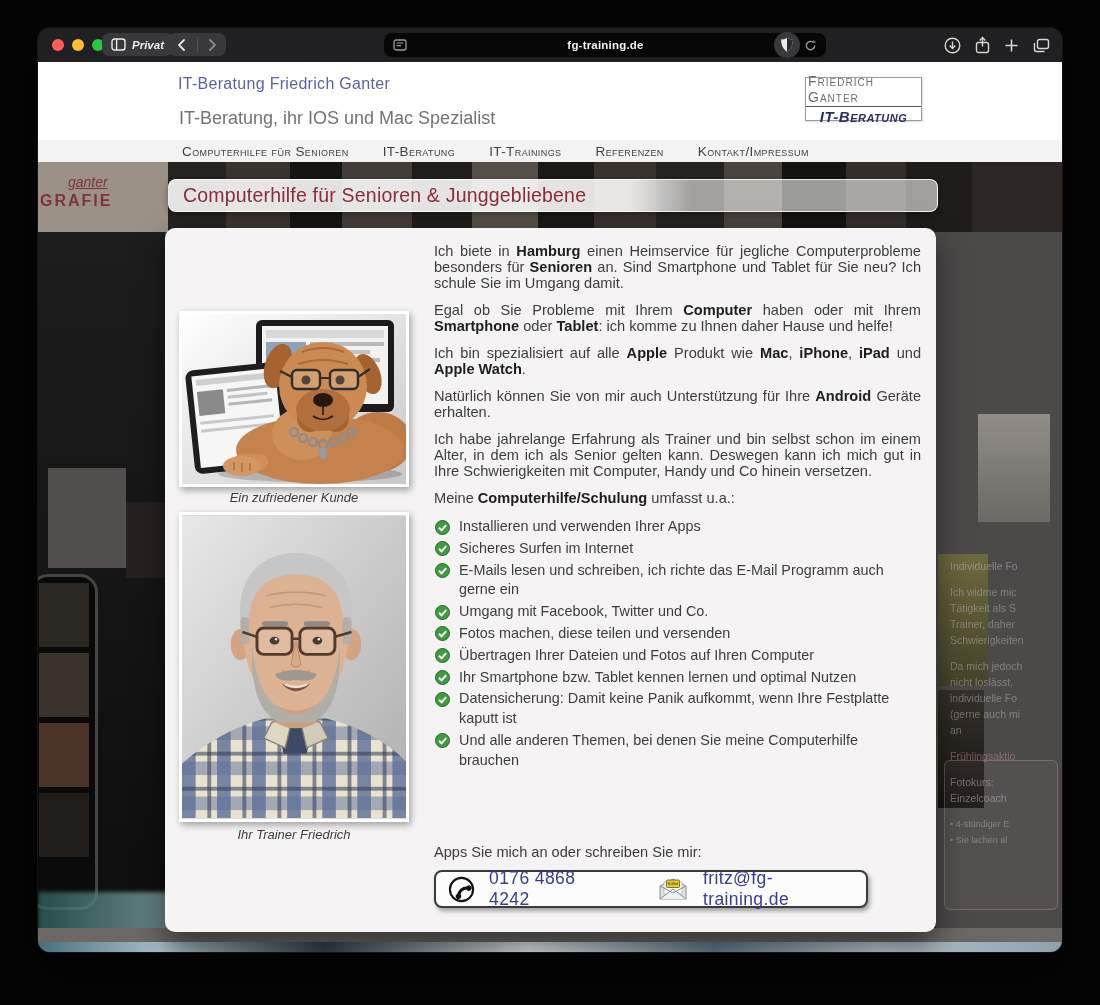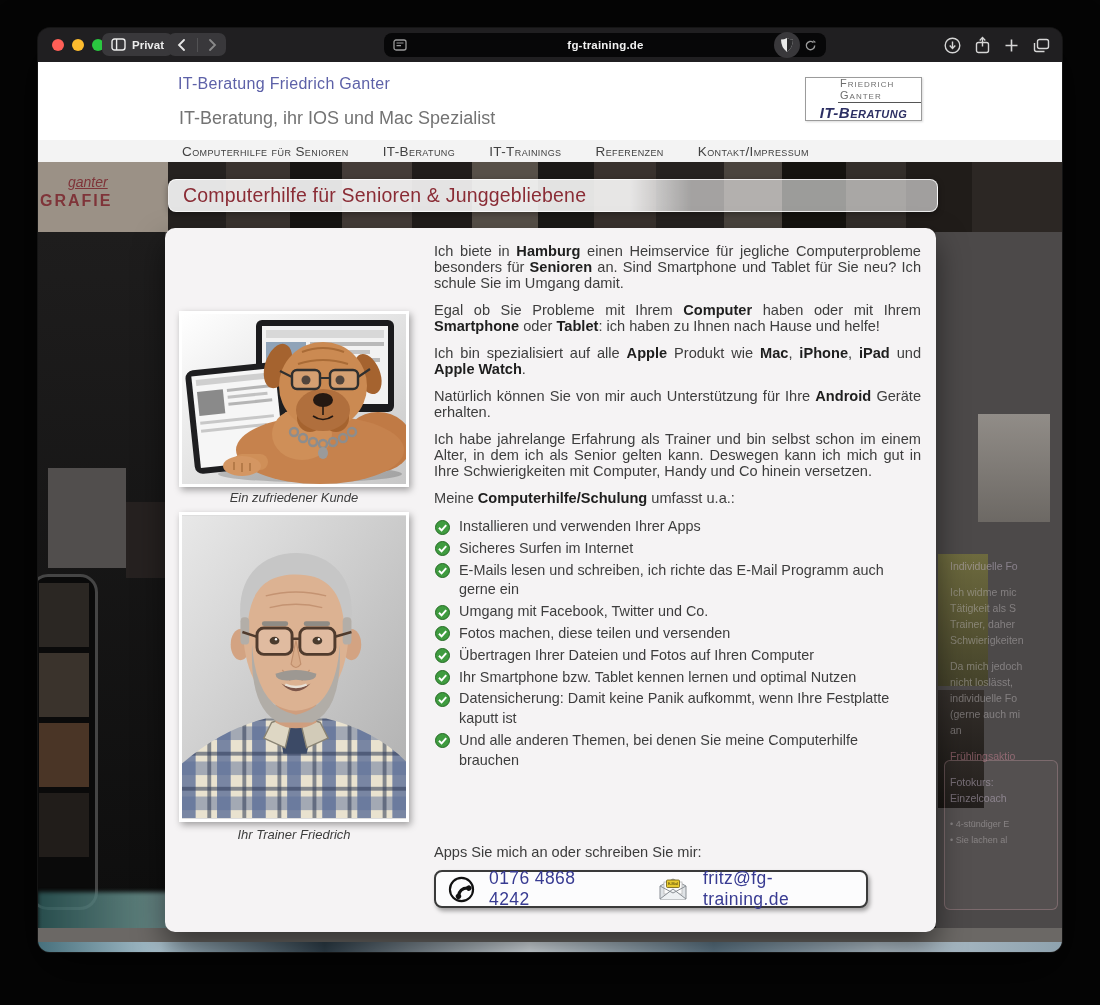--- a/index.html
+++ b/index.html
@@ -4,40 +4,40 @@
 <style>
   html,body{margin:0;padding:0;background:#050505;width:1100px;height:1005px;
     font-family:"Liberation Sans",sans-serif;-webkit-font-smoothing:antialiased;}
   
   .window{position:absolute;left:38px;top:28px;width:1024px;height:924px;border-radius:12px;
     overflow:hidden;background:#211f22;box-shadow:0 0 0 1px rgba(255,255,255,.07),0 18px 50px rgba(0,0,0,.7);}
   .toolbar{position:absolute;left:0;top:0;width:100%;height:34px;background:#201f21;}
   .traffic{position:absolute;left:14px;top:11px;display:flex;gap:8px;}
   .traffic span{width:12px;height:12px;border-radius:50%;display:block;}
   .t-close{background:#ff5f57}.t-min{background:#febc2e}.t-zoom{background:#2ac840}
-  .pill{position:absolute;top:5px;height:23px;background:#39383b;border-radius:7px;display:flex;align-items:center;padding:0 9px;gap:6px;}
+  .pill{position:absolute;top:5px;height:23px;background:#39383b;border-radius:7px;display:flex;align-items:center;padding:0 9px;gap:6px;font-style:italic;}
   .pill-private{left:64px;}
   .pill-private b{color:#ececec;font-size:11.5px;font-weight:bold;}
   .pill-nav{left:130px;width:40px;justify-content:space-between;}
   .navdiv{width:1px;height:14px;background:#525254;}
   .urlfield{position:absolute;left:302px;top:5px;width:424px;height:24px;background:#070708;border-radius:8px;
     display:flex;align-items:center;padding:0 9px;margin-left:44px;}
   .urltext{flex:1;text-align:center;color:#f2f2f2;font-size:11.5px;font-weight:bold;letter-spacing:.2px;}
   .shieldbtn{position:absolute;left:736px;top:4px;width:26px;height:26px;border-radius:50%;background:#39383b;
     display:flex;align-items:center;justify-content:center;}
   .tool-right{position:absolute;right:12px;top:5px;height:24px;display:flex;align-items:center;gap:14px;}
   .ticon{display:flex;align-items:center;justify-content:center;}
   
   .content{position:absolute;left:0;top:34px;width:1024px;height:890px;background:#2d2b2b;}
   .site-header{position:absolute;left:0;top:0;width:100%;height:78px;background:#ffffff;}
   .site-title{position:absolute;left:140px;top:13px;font-size:16px;font-weight:300;color:#5d61a8;letter-spacing:.3px;}
   .site-subtitle{position:absolute;left:141px;top:46px;font-size:18px;color:#737373;}
   .logo{position:absolute;right:140px;top:15px;width:115px;height:42px;background:#fff;border:1px solid #9b9b9b;
     box-shadow:1px 1px 2px rgba(0,0,0,.15);display:flex;flex-direction:column;align-items:center;justify-content:center;}
-  .logo-top{font-variant:small-caps;font-size:11px;color:#6e6e6e;letter-spacing:1px;border-bottom:1px solid #555;padding:0 2px 1px;margin-left:32px;}
+  .logo-top{font-variant:small-caps;font-size:14px;color:#6e6e6e;letter-spacing:1px;border-bottom:1px solid #555;padding:0 2px 1px;}
   .logo-bottom{font-variant:small-caps;font-style:italic;font-weight:bold;font-size:15px;color:#2c2f63;letter-spacing:.5px;margin-top:1px;}
   .mainnav{position:absolute;left:0;top:78px;width:100%;height:22px;background:#f3f3f3;display:flex;align-items:center;
     padding-left:144px;gap:34px;box-sizing:border-box;}
   .mainnav span{font-variant:small-caps;font-size:13.5px;color:#414141;letter-spacing:.4px;white-space:nowrap;cursor:pointer;}
   
   .collage{position:absolute;left:0;top:100px;width:1024px;height:790px;background:linear-gradient(180deg,#454242,#292727 60%,#242222);overflow:hidden;}
   .strip{position:absolute;left:0;top:0;width:100%;height:70px;display:flex;filter:blur(.4px);}
   .strip div{height:70px;}
   .left-dark{position:absolute;left:0;top:70px;width:127px;height:720px;background:linear-gradient(180deg,#1e1d1d,#0d0d0d);}
   .lblock1{position:absolute;left:10px;top:306px;width:78px;height:100px;background:#514e4d;}
@@ -382,21 +382,21 @@
           <path d="M72 132 Q76 196 117 204 Q158 196 162 132 Q165 198 134 212 L100 212 Q69 198 72 132 Z" fill="#b1ada7"></path>
           <path d="M96 162 Q117 154 138 162 Q138 171 117 168 Q96 171 96 162 Z" fill="#9d9892"></path>
           <path d="M102 172 Q117 181 132 172 Q117 188 102 172 Z" fill="#7c5548"></path>
           <path d="M106 173 Q117 178 128 173" stroke="#e8e0d6" stroke-width="2.4" fill="none"></path>
         </svg>
       </div>
       <div class="caption cap-man">Ihr Trainer Friedrich</div>
 
       <div class="rightcol">
         <p><span>Ich biete in </span><span class="b">Hamburg</span><span> einen Heimservice für jegliche Computerprobleme besonders für </span><span class="b">Senioren</span><span> an. Sind Smartphone und Tablet für Sie neu? Ich schule Sie im Umgang damit.</span></p>
-        <p><span>Egal ob Sie Probleme mit Ihrem </span><span class="b">Computer</span><span> haben oder mit Ihrem </span><span class="b">Smartphone</span><span> oder </span><span class="b">Tablet</span><span>: ich haben zu Ihnen nach Hause und helfe!</span></p>
+        <p><span>Egal ob Sie Probleme mit Ihrem </span><span class="b">Computer</span><span> haben oder mit Ihrem </span><span class="b">Smartphone</span><span> oder </span><span class="b">Tablet</span><span>: ich komme zu Ihnen daher Hause und helfe!</span></p>
         <p><span>Ich bin spezialisiert auf alle </span><span class="b">Apple</span><span> Produkt wie </span><span class="b">Mac</span><span>, </span><span class="b">iPhone</span><span>, </span><span class="b">iPad</span><span> und </span><span class="b">Apple Watch</span><span>.</span></p>
         <p><span>Natürlich können Sie von mir auch Unterstützung für Ihre </span><span class="b">Android</span><span> Geräte erhalten.</span></p>
         <p><span>Ich habe jahrelange Erfahrung als Trainer und bin selbst schon im einem Alter, in dem ich als Senior gelten kann. Deswegen kann ich mich gut in Ihre Schwierigkeiten mit Computer, Handy und Co hinein versetzen.</span></p>
         <p><span>Meine </span><span class="b">Computerhilfe/Schulung</span><span> umfasst u.a.:</span></p>
         <ul class="services">
           <li><span class="check">
                 <svg width="15" height="15" viewBox="0 0 15 15">
                   <circle cx="7.5" cy="7.5" r="7" fill="#3f9b3f" stroke="#256b24" stroke-width="1"></circle>
                   <path d="M4 7.8 L6.6 10.4 L11.2 5.2" fill="none" stroke="#fff" stroke-width="2"></path>
                 </svg>

